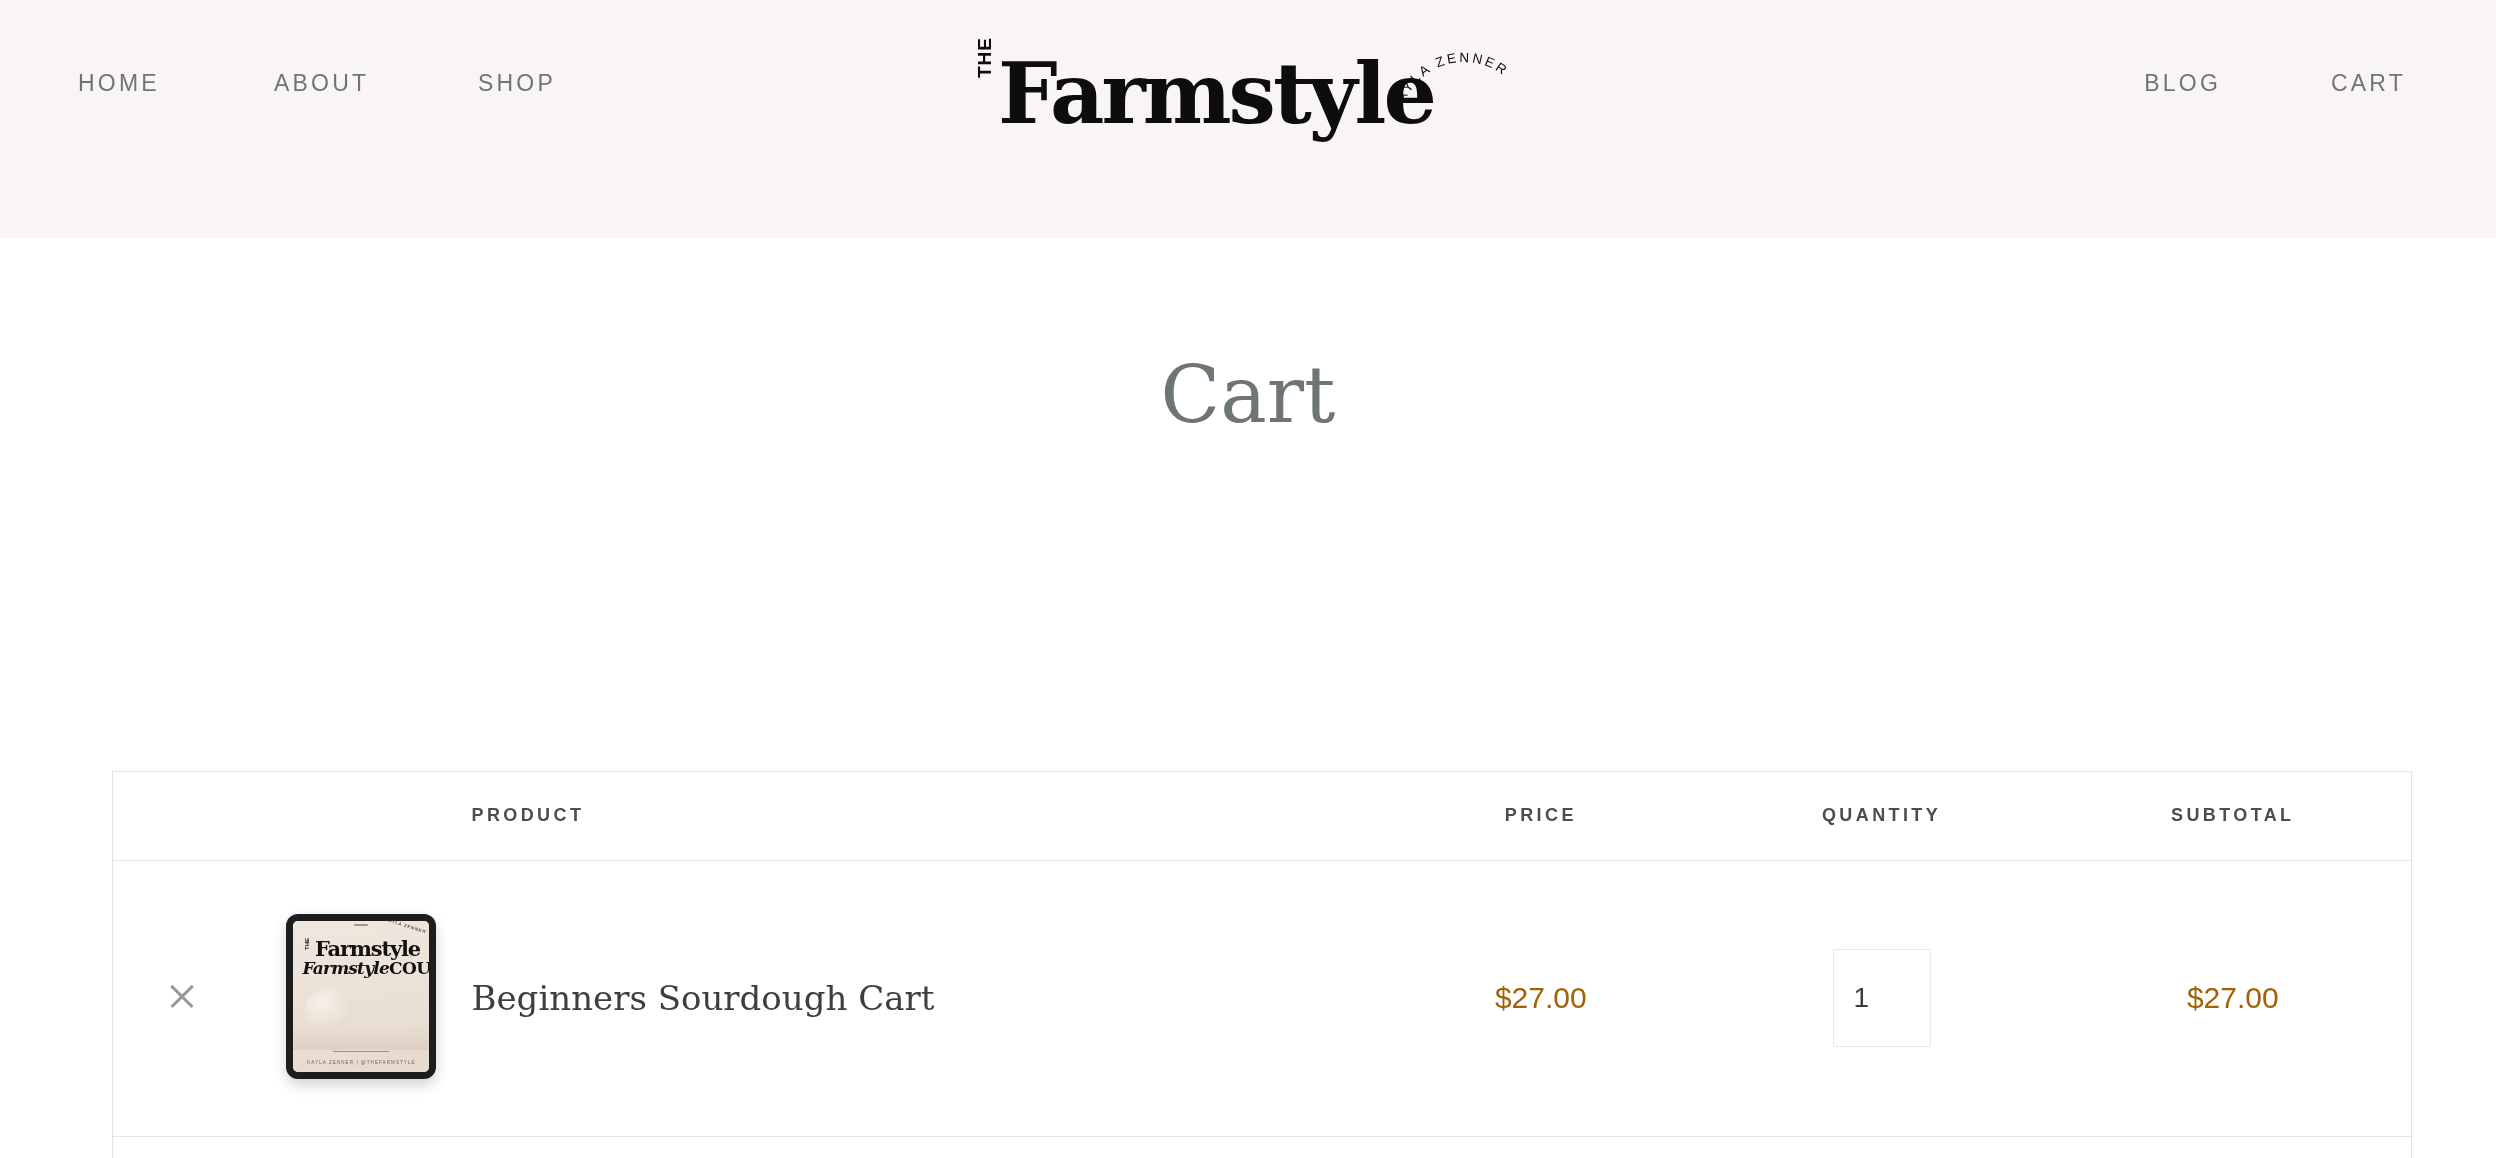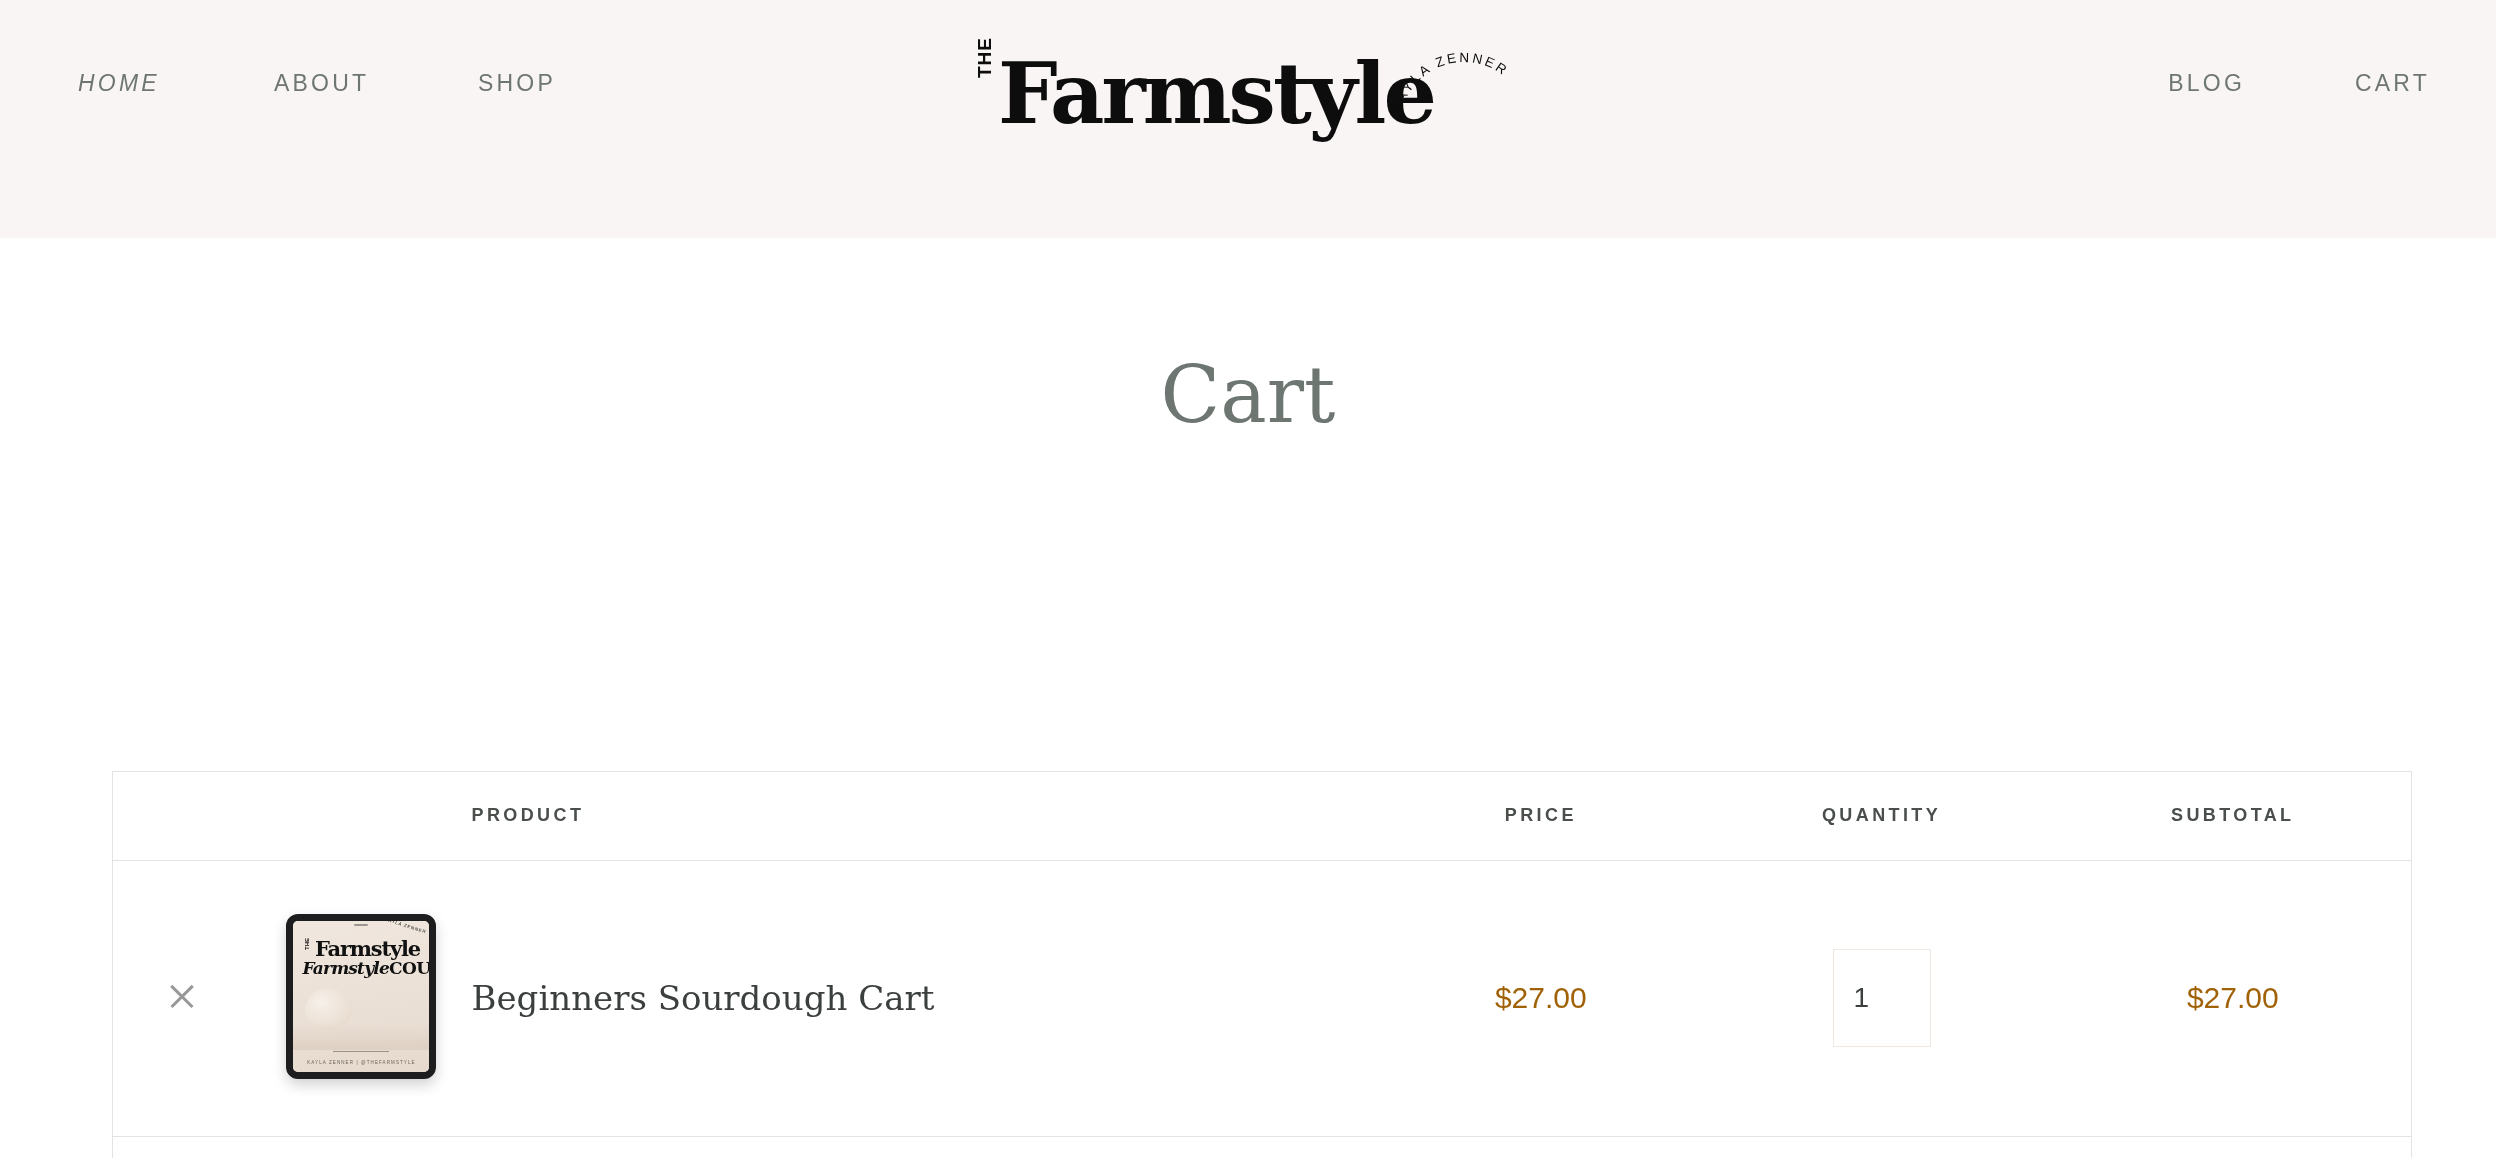--- a/index.html
+++ b/index.html
@@ -25,37 +25,37 @@
   .nav-left {
     position: absolute;
     left: 78px;
     top: 70px;
     display: flex;
     align-items: center;
     gap: 0px;
   }
   .nav-right {
     position: absolute;
-    right: 66px;
+    right: 90px;
     top: 70px;
     display: flex;
     align-items: center;
     gap: 0px;
   }
   .nav-link {
     font-family: "Liberation Sans", sans-serif;
     font-size: 23px;
     letter-spacing: 3.2px;
     color: #6E7672;
     text-decoration: none;
     text-transform: uppercase;
     white-space: nowrap;
     display: inline-block;
   }
-  .nav-left .nav-link:nth-child(1) { width: 196px; font-style: italic; }
+  .nav-left .nav-link:nth-child(1) { width: 196px; }
   .nav-left .nav-link:nth-child(2) { width: 204px; }
   .nav-right .nav-link:nth-child(1) { margin-right: 110px; }
 
   
   .logo-wrap {
     position: absolute;
     left: 50%;
     top: 34px;
     transform: translateX(-50%);
     width: 560px;

